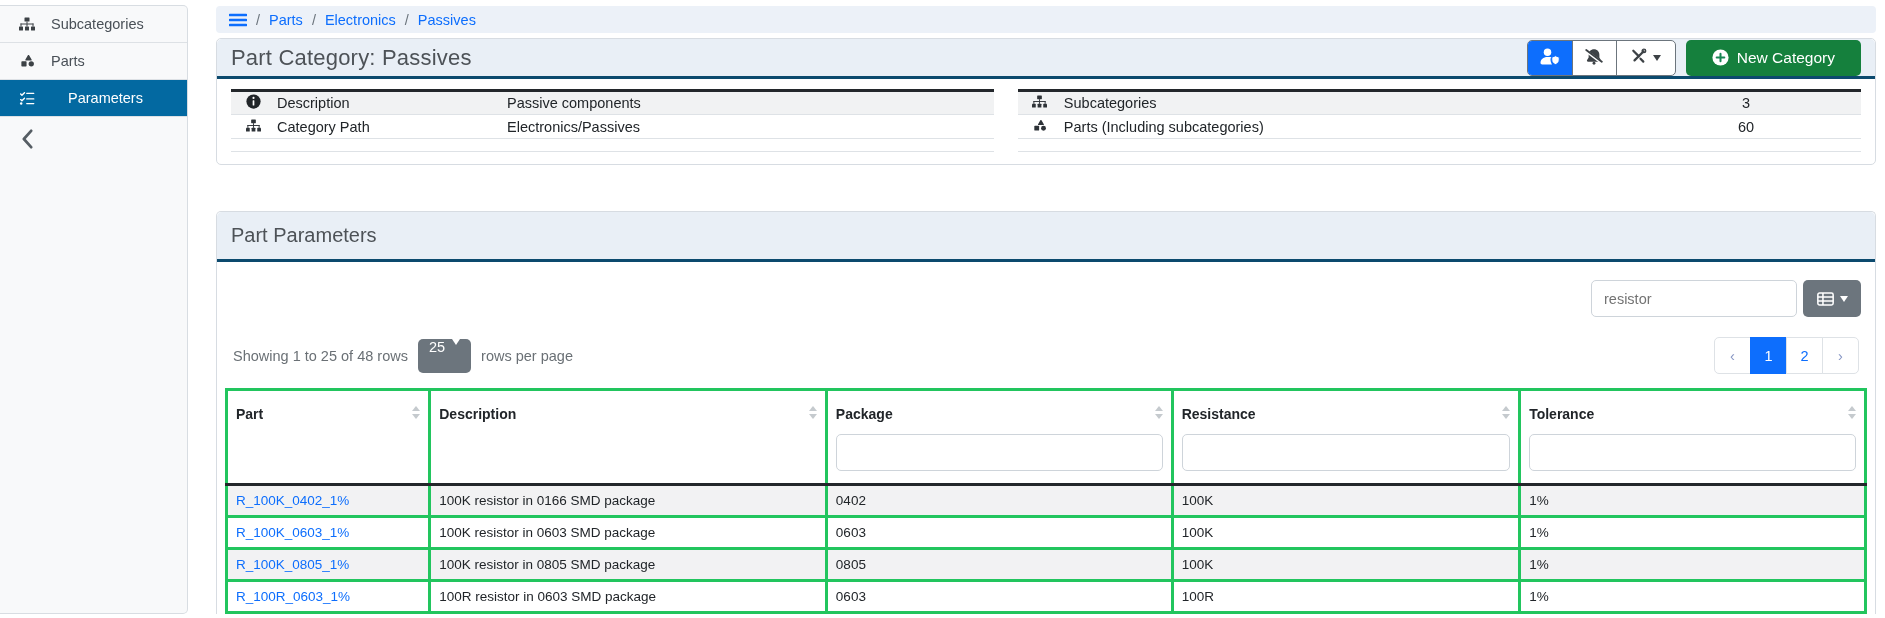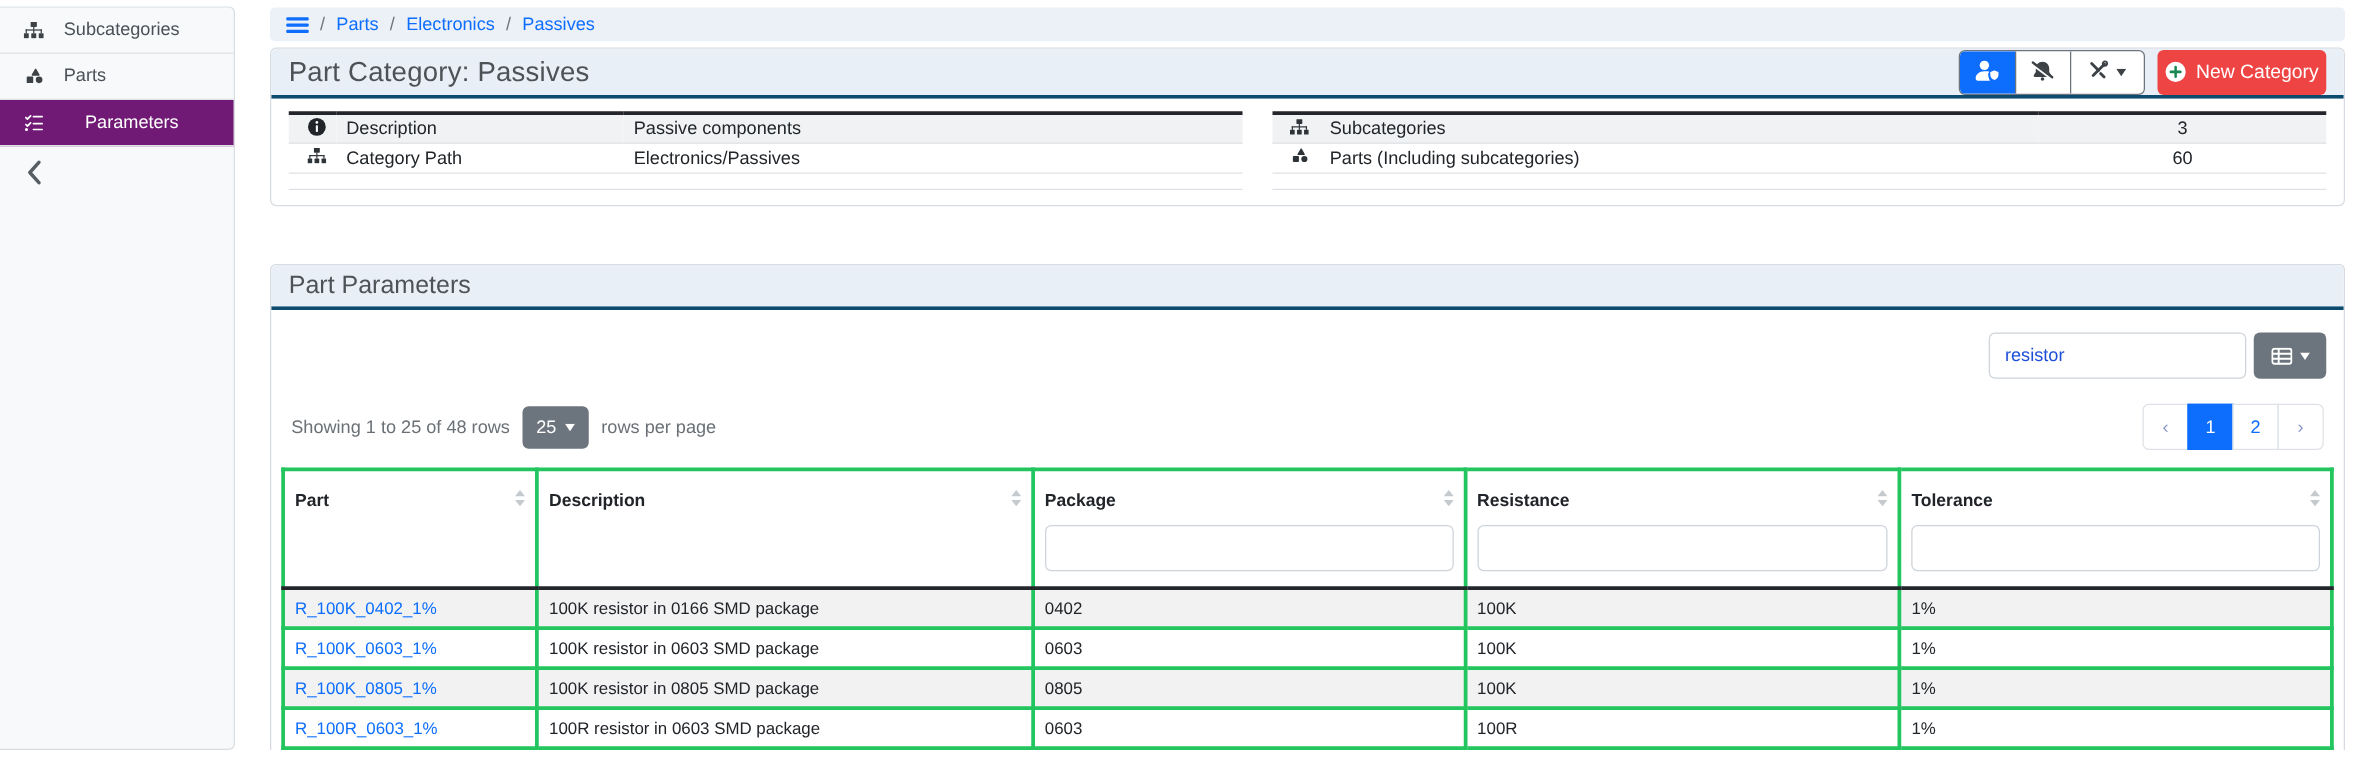--- a/index.html
+++ b/index.html
@@ -6,21 +6,21 @@
   html, body { width: 1885px; height: 618px; overflow: hidden; background: #fff;
     font-family: "Liberation Sans", sans-serif; color: #212529; }
   .app { display: flex; width: 1885px; }
 
   
   .sidebar { flex: none; width: 188px; margin-top: 5px; background: #f8f9fa;
     border: 1px solid #d8dde2; border-left: none; border-radius: 0 5px 5px 0; overflow: hidden; }
   .side-item { height: 37px; display: flex; align-items: center; gap: 15px;
     padding-left: 18px; border-bottom: 1px solid #dde1e5; color: #495057; font-size: 14.5px; cursor: pointer; }
   .side-item .icon { width: 18px; display: flex; justify-content: center; color: #3d4246; }
-  .side-item.active { background: #701a75; color: #fff; gap: 32px; }
+  .side-item.active { background: #0369a1; color: #fff; gap: 32px; }
   .side-item.active .icon { color: #fff; }
   .side-collapse { height: 47px; display: flex; align-items: center; padding-left: 21px; color: #565e64; cursor: pointer; }
 
   
   .main { flex: 1; min-width: 0; padding: 6px 9px 0 28px; }
 
   .crumb-bar { height: 27px; background: #ecf1f8; border-radius: 4px; display: flex;
     align-items: center; gap: 9px; padding: 0 13px; font-size: 14.5px; }
   .crumb-bar a { color: #0d6efd; text-decoration: none; cursor: pointer; }
   .crumb-sep { color: #6c757d; }
@@ -33,50 +33,50 @@
   .card1 .card-header { height: 40px; justify-content: space-between; }
   .page-title { font-size: 22px; color: #4d5257; font-weight: 500; letter-spacing: .2px; }
 
   .hdr-actions { display: flex; align-items: center; gap: 10px; }
   .btn-group { display: flex; border: 1px solid #6c757d; border-radius: 5px; overflow: hidden; background: #fff; }
   .btn-ico { height: 34px; width: 44px; display: flex; align-items: center; justify-content: center;
     background: transparent; border: none; border-left: 1px solid #6c757d; color: #3d4246; cursor: pointer; }
   .btn-ico:first-child { border-left: none; }
   .btn-ico.primary { background: #0d6efd; color: #fff; }
   .btn-ico.wide { width: 59px; gap: 6px; }
-  .btn-new { height: 36px; background: #ef4444; color: #fff; border: none; border-radius: 5px;
-    display: flex; align-items: center; gap: 8px; padding: 0 6px; font-size: 15.5px; cursor: pointer;
+  .btn-new { height: 36px; background: #15803d; color: #fff; border: none; border-radius: 5px;
+    display: flex; align-items: center; gap: 8px; padding: 0 26px; font-size: 15.5px; cursor: pointer;
     font-family: inherit; }
 
   .card1-body { display: flex; gap: 24px; padding: 10px 14px 12px; }
   .info-wrap-left { width: 46.8%; flex: none; }
   .info-wrap-right { flex: 1; }
   .info-table { width: 100%; border-collapse: collapse; font-size: 14.5px; border-top: 3px solid #23272b; }
   .info-table td { border-bottom: 1px solid #dee2e6; height: 24px; padding: 0 8px; }
   .info-table tr.striped { background: #f1f2f3; }
   .info-table tr.empty td { height: 13px; }
   .info-table .c-icon { width: 38px; text-align: center; color: #2e3338; padding-left: 14px; }
   .info-wrap-left .c-label { width: 230px; }
   .info-wrap-right .c-value { width: 230px; text-align: center; }
 
   .card2 { margin-top: 46px; border-bottom: none; border-radius: 5px 5px 0 0; }
-  .card2 .card-header { height: 36px; }
+  .card2 .card-header { height: 50px; }
   .panel-title { font-size: 20px; color: #4d5257; font-weight: 500; }
   .card2-body { padding: 18px 8px 0; }
 
   .toolbar { display: flex; justify-content: flex-end; align-items: center; gap: 6px; padding: 0 6px; }
   .search-input { width: 206px; height: 37px; border: 1px solid #ced4da; border-radius: 5px;
-    padding: 0 12px; font-size: 14.5px; font-family: inherit; color: #1d4ed8; outline: none; }
+    padding: 0 12px; font-size: 14.5px; font-family: inherit; color: #737373; outline: none; }
   .btn-columns { height: 37px; width: 58px; background: #6c757d; border: none; border-radius: 5px;
     color: #fff; display: flex; align-items: center; justify-content: center; gap: 6px; cursor: pointer; }
 
   .list-meta { display: flex; align-items: center; justify-content: space-between; margin: 20px 8px 0; }
   .meta-left { display: flex; align-items: center; font-size: 14.5px; color: #6a7075; }
   .btn-pagesize { background: #6c757d; color: #fff; border: none; border-radius: 5px; height: 34px;
-    padding: 0 11px; margin: 0 10px; display: flex; align-items: center; gap: 7px; font-size: 14.5px;
+    padding: 0 11px; margin: 0 10px; display: flex; gap: 7px; font-size: 14.5px;
     cursor: pointer; font-family: inherit; }
   .pagination { display: flex; }
   .page-link { min-width: 37px; height: 37px; border: 1px solid #dee2e6; background: #fff;
     display: flex; align-items: center; justify-content: center; font-size: 14.5px; color: #0d6efd;
     cursor: pointer; margin-left: -1px; user-select: none; }
   .page-link.prev { border-radius: 5px 0 0 5px; color: #8796c4; margin-left: 0; }
   .page-link.next { border-radius: 0 5px 5px 0; color: #8796c4; }
   .page-link.active { background: #0d6efd; border-color: #0d6efd; color: #fff; }
 
   .params-table { width: 100%; border-collapse: collapse; margin-top: 14px; font-size: 13.5px; }

